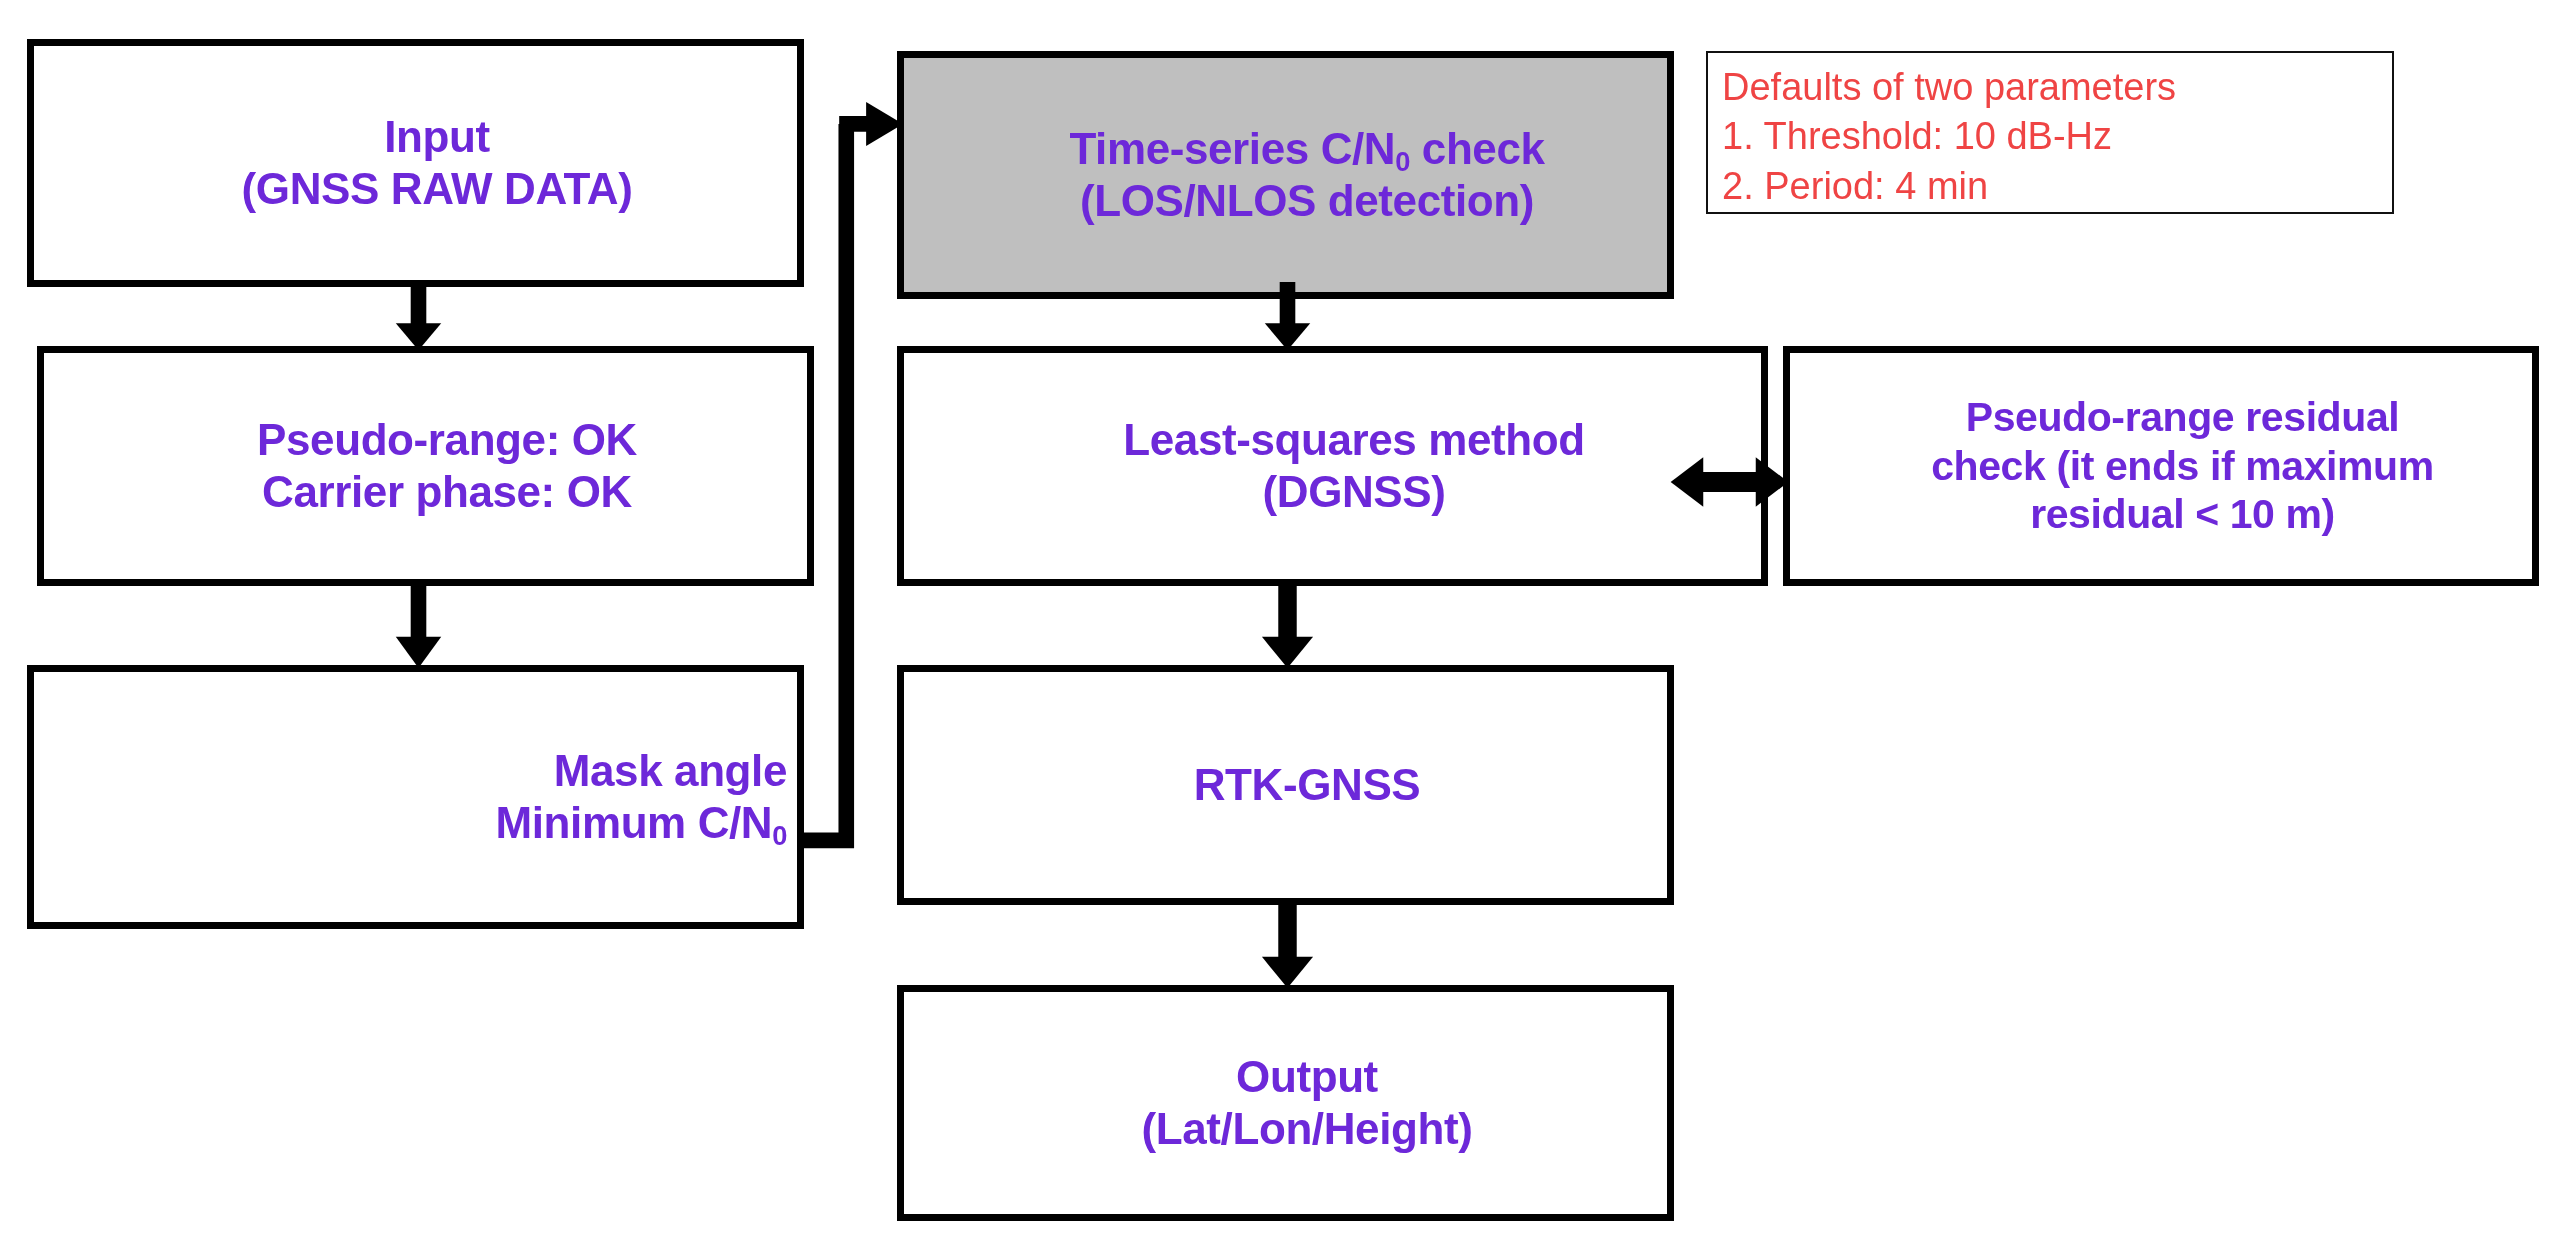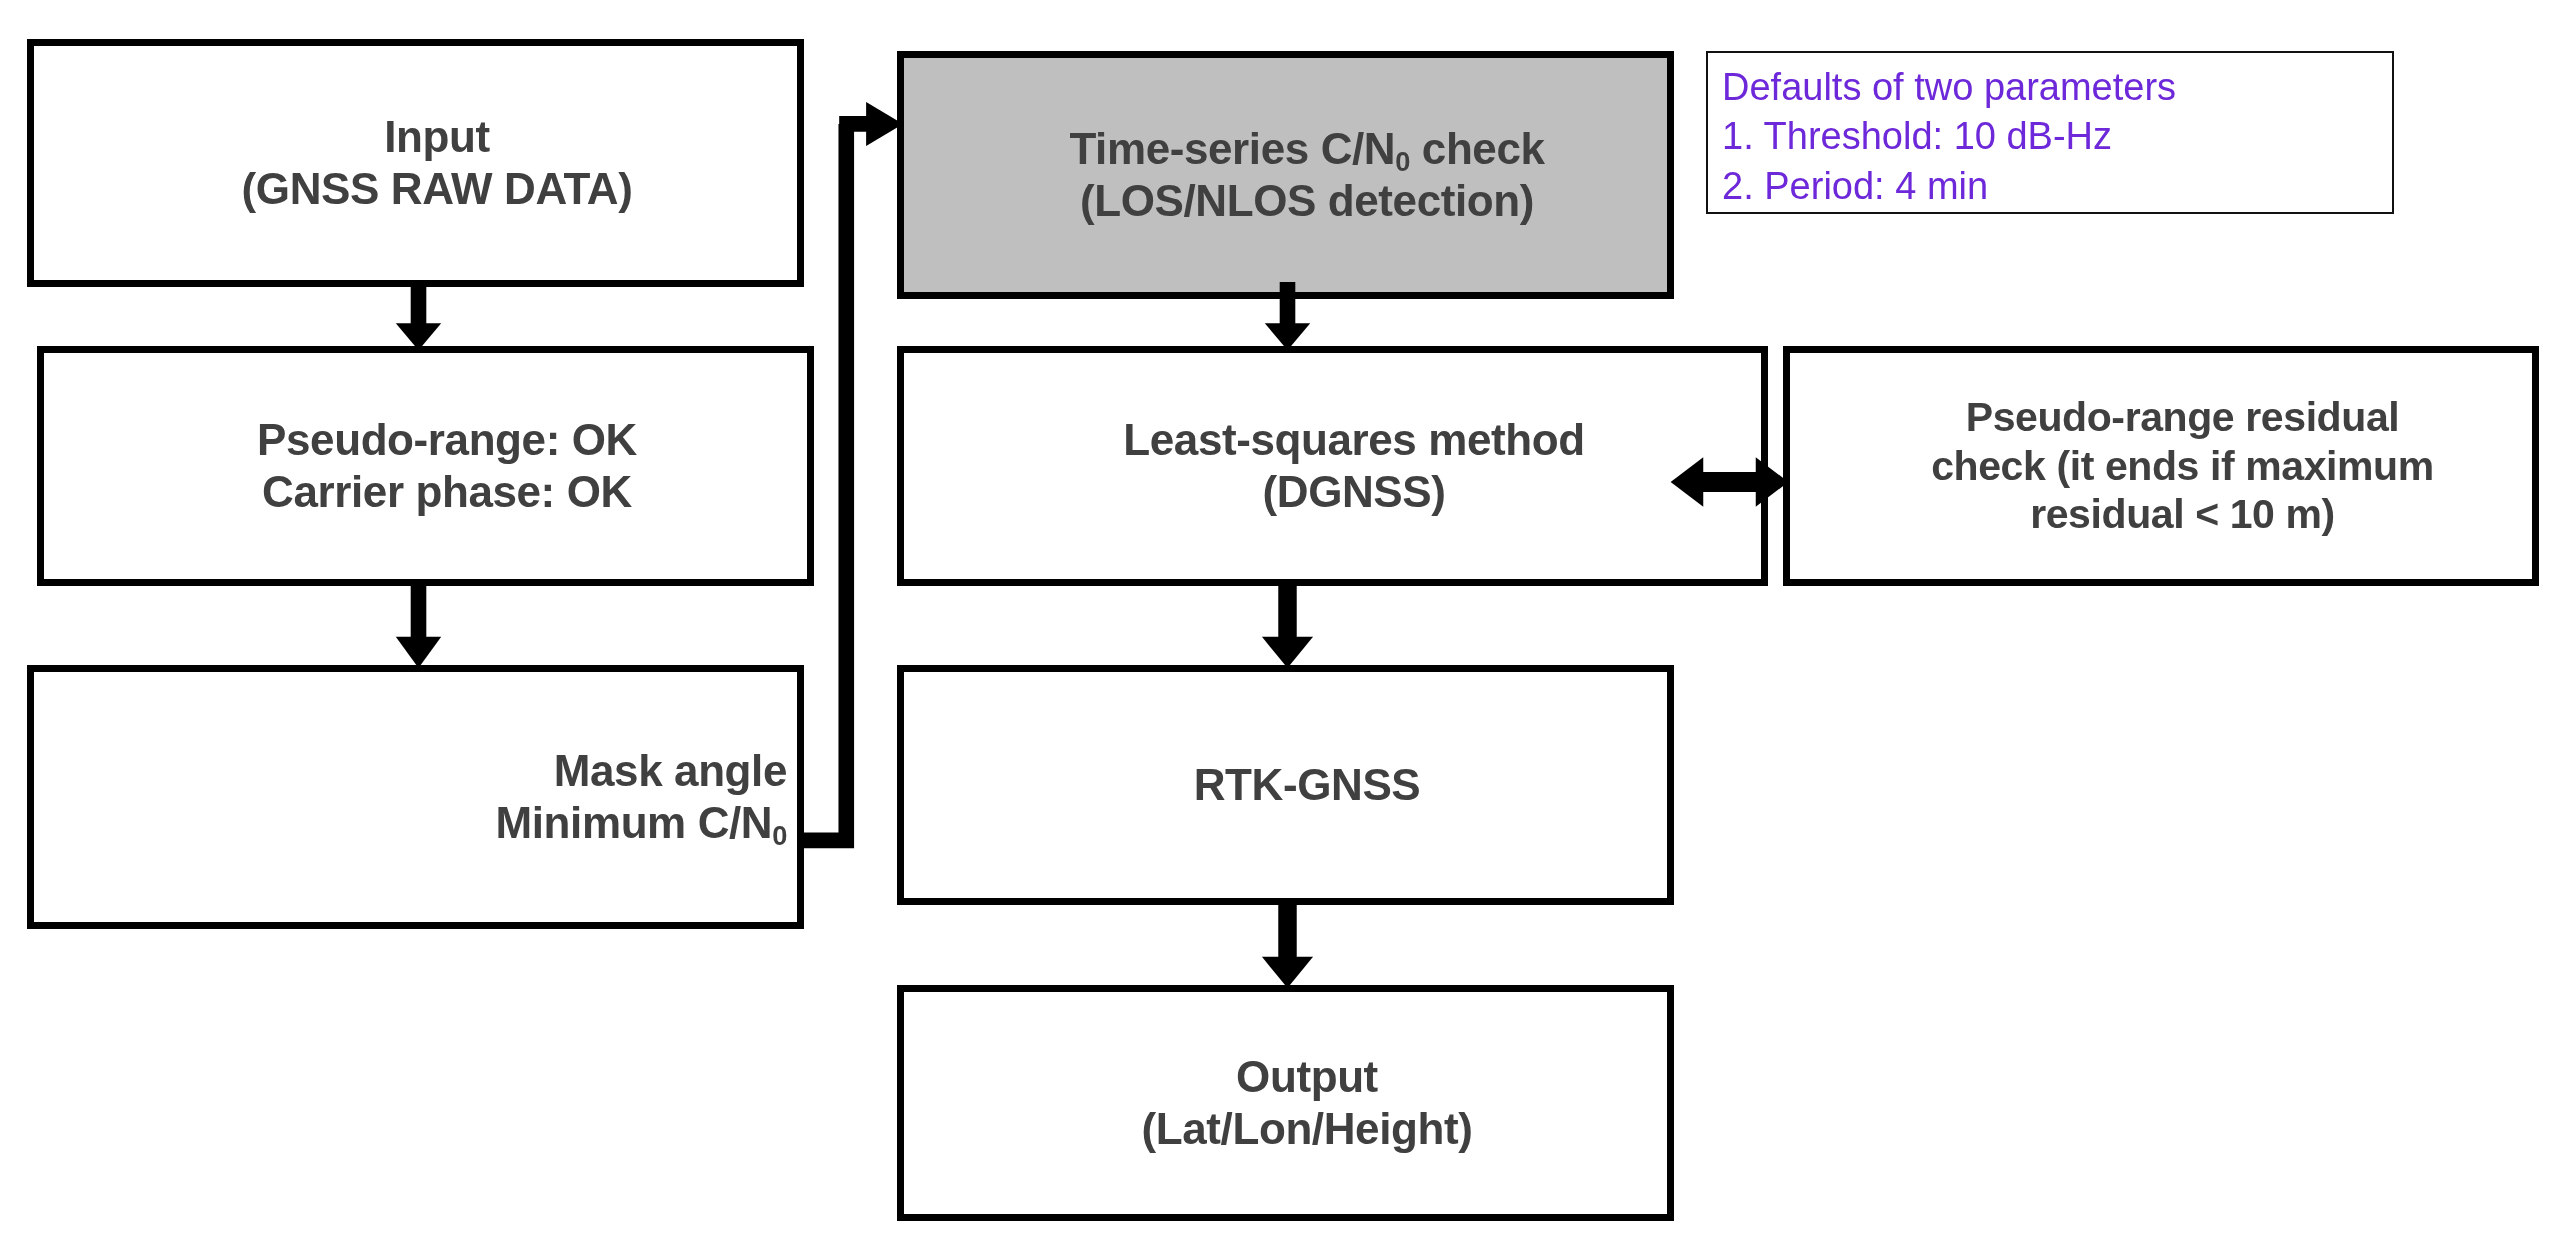--- a/index.html
+++ b/index.html
@@ -20,38 +20,38 @@
   .node {
     position: absolute;
     box-sizing: border-box;
     border: 7px solid #000000;
     background: #ffffff;
     display: flex;
     align-items: center;
     justify-content: center;
     text-align: center;
     font-weight: bold;
-    color: #404040;
+    color: #6d28d9;
     line-height: 1.18;
     font-size: 44px;
     letter-spacing: -0.4px;
     padding-left: 43px;
   }
   .node .lines { width: 100%; padding: 0 10px; }
   .node .l { display: block; white-space: nowrap; }
   .node.shaded { background: #bfbfbf; }
   .legend {
     position: absolute;
     box-sizing: border-box;
     border: 2.8px solid #111111;
     background: #ffffff;
     font-weight: normal;
     font-size: 38px;
     line-height: 1.30;
-    color: #6d28d9;
+    color: #ef4444;
     text-align: left;
     padding: 10px 14px 7px 14px;
   }
   .legend .l { display: block; white-space: nowrap; }
   sub {
     font-size: 0.62em;
     vertical-align: baseline;
     position: relative;
     top: 0.26em;
     font-weight: bold;

